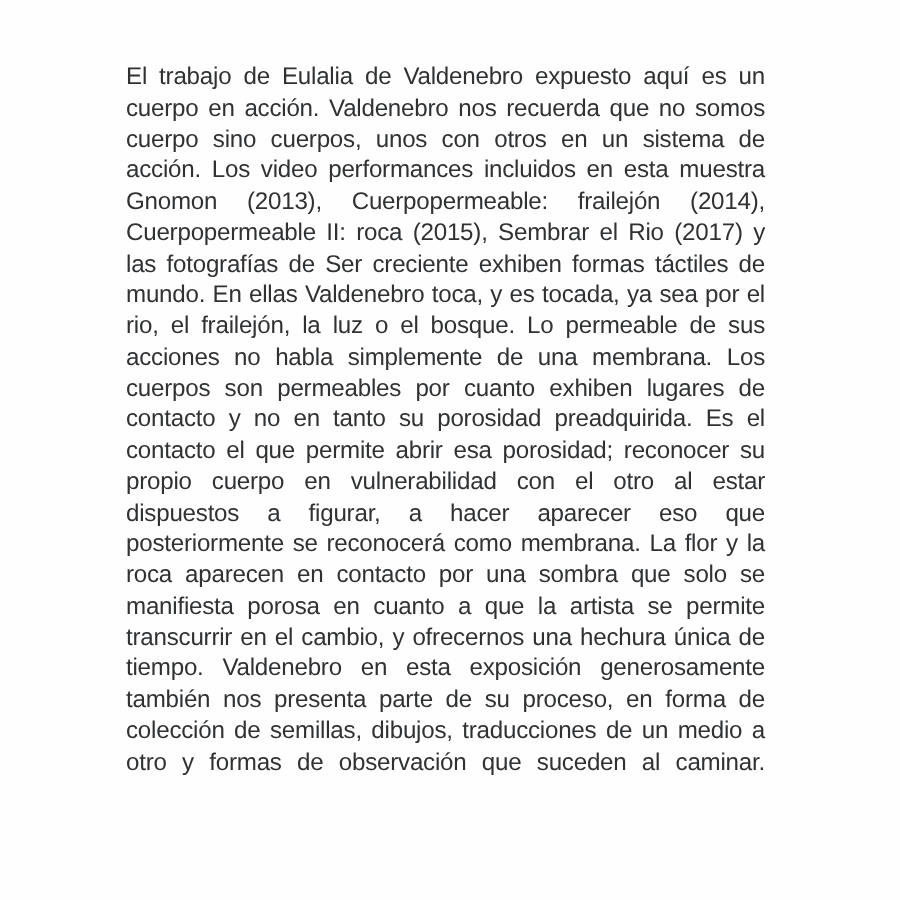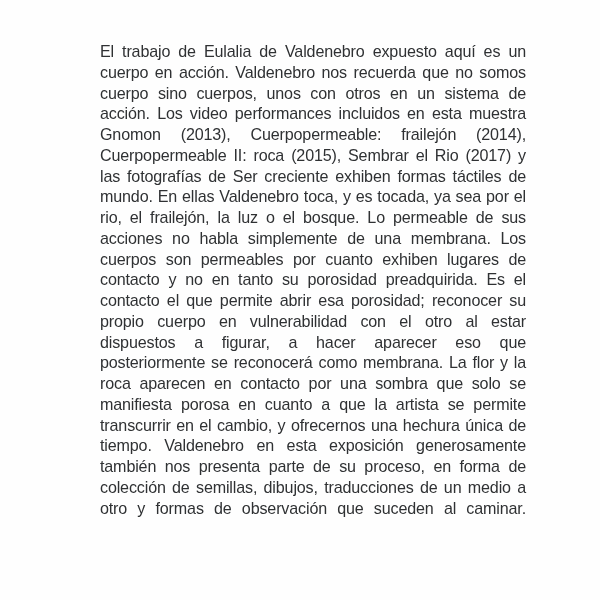--- a/index.html
+++ b/index.html
@@ -17,21 +17,21 @@
   }
   #page {
     position: relative;
     width: 600px;
     height: 600px;
     background: #fefefe;
     box-sizing: border-box;
   }
   #text-block {
     position: absolute;
-    left: 100px;
+    left: 84px;
     top: 41px;
     width: 426px;
   }
   #body-paragraph {
     margin: 0;
     padding: 0;
     font-size: 16.1px;
     line-height: 20.75px;
     color: #2f3133;
     text-align: justify;

